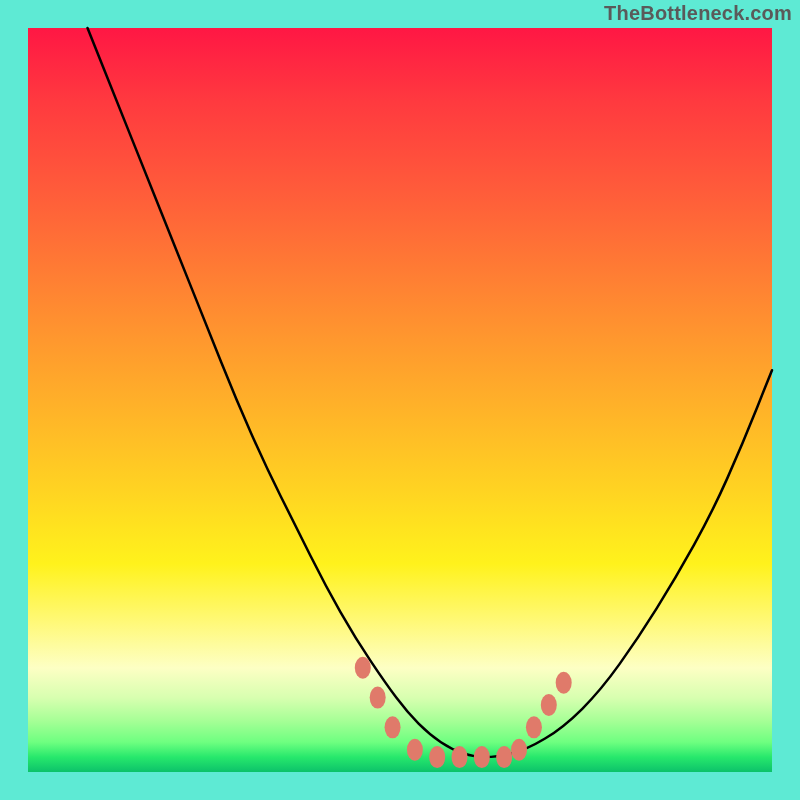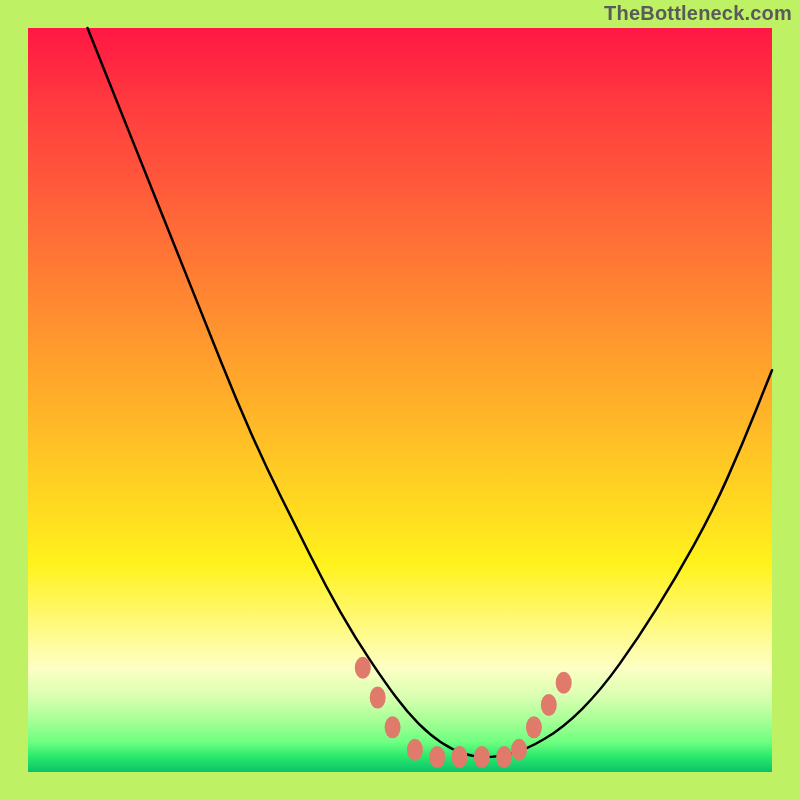--- a/index.html
+++ b/index.html
@@ -8,21 +8,21 @@
     width: 800px;
     height: 800px;
     overflow: hidden;
     font-family: Arial, Helvetica, sans-serif;
     background: #000;
   }
   .frame {
     position: relative;
     width: 800px;
     height: 800px;
-    background: #bef264;
+    background: #5eead4;
     box-sizing: border-box;
     padding-left: 28px;
   }
   .plot-area {
     position: absolute;
     left: 28px;
     top: 28px;
     width: 744px;
     height: 744px;
     background: linear-gradient(

